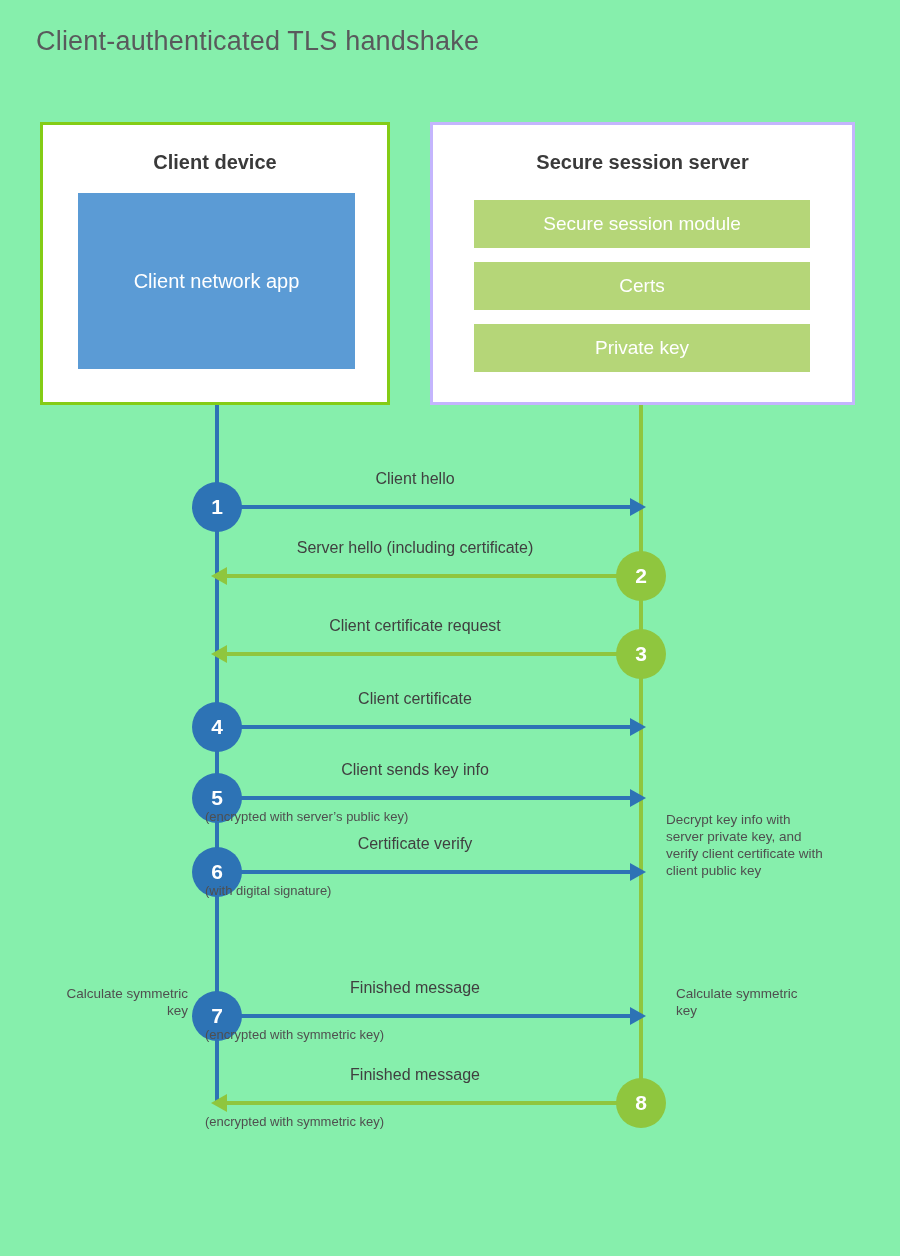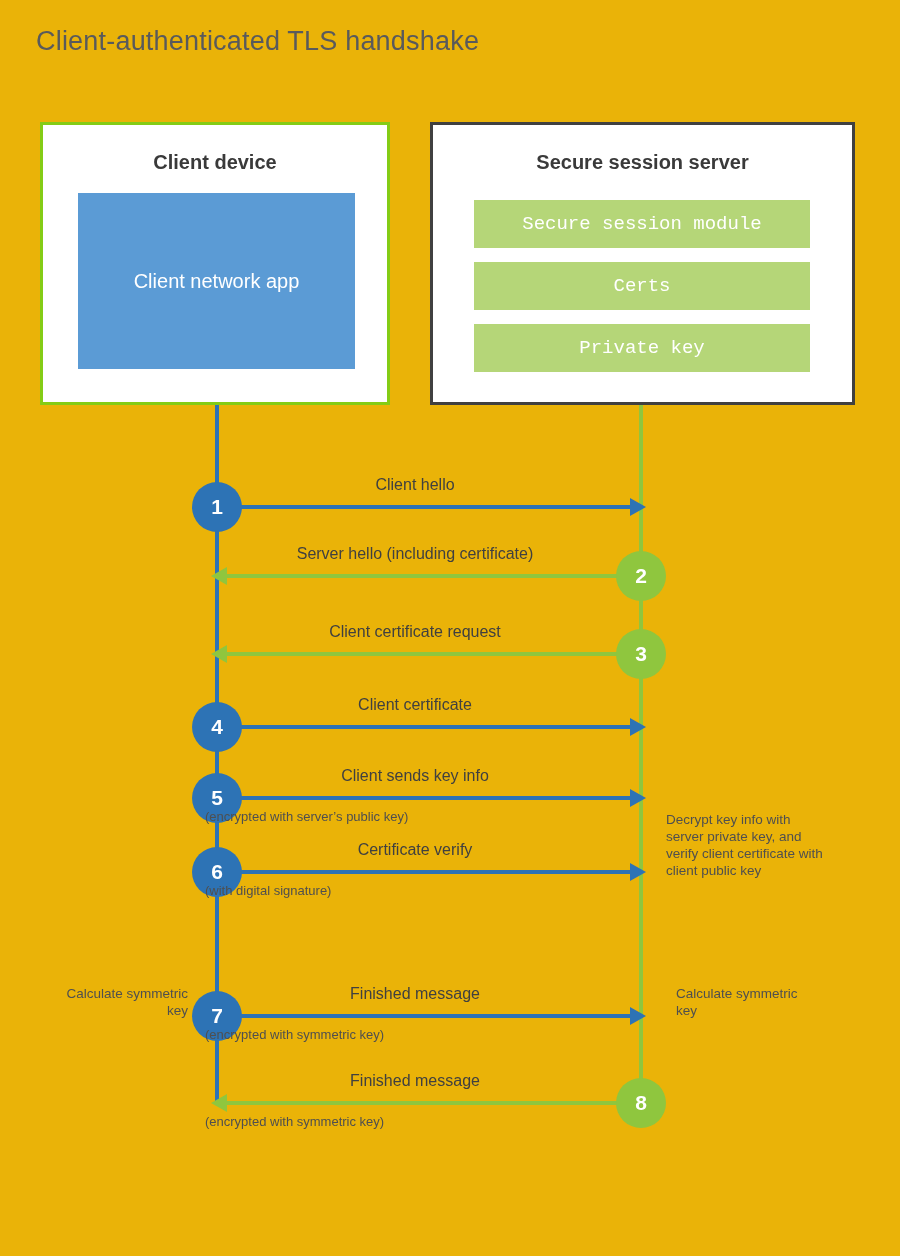--- a/index.html
+++ b/index.html
@@ -1,41 +1,41 @@
 <!DOCTYPE html>
 <html><head>
 <meta charset="utf-8">
 <style>
   html,body { margin:0; padding:0; background:#ffffff; }
   body { font-family:"Liberation Sans", sans-serif; }
-  #canvas { position:relative; width:900px; height:1256px; background:#eab308; overflow:hidden; }
+  #canvas { position:relative; width:900px; height:1256px; background:#86efac; overflow:hidden; }
 
   .page-title {
     position:absolute; left:36px; top:26px;
     font-size:27px; font-weight:300; color:#595a5c; letter-spacing:0.2px;
   }
 
   
   .actor-box { position:absolute; top:122px; height:283px; background:#fff; box-sizing:border-box; }
   .client-box { left:40px; width:350px; border:3px solid #84cc16; }
-  .server-box { left:430px; width:425px; border:3px solid #404040;padding-left:8px; }
+  .server-box { left:430px; width:425px; border:3px solid #c4b5fd;padding-left:8px; }
   .actor-title {
     position:absolute; left:0; top:26px; width:100%;
     text-align:center; font-size:20px; font-weight:bold; color:#3a3a3a;
   }
   .client-app {
     position:absolute; left:35px; top:68px; width:277px; height:176px;
     background:#5b9bd5; color:#fff; font-size:20px;
     display:flex; align-items:center; justify-content:center; text-align:center;
   }
   .client-app span { display:block; width:190px; line-height:1.5; }
   .server-module {
     position:absolute; left:41px; width:336px; height:48px;
     background:#b5d678; color:#fff; font-size:19px;
-    display:flex; align-items:center; justify-content:center; text-align:center;font-family:Liberation Mono, monospace;
+    display:flex; align-items:center; justify-content:center; text-align:center;
   }
   .server-module.m0 { top:75px; }
   .server-module.m1 { top:137px; }
   .server-module.m2 { top:199px; }
 
   
   .lifeline { position:absolute; top:405px; width:4px; height:700px; }
   .lifeline.client { left:215px; background:#2d73b5; }
   .lifeline.server { left:639px; background:#8fc63e; }
 
@@ -50,21 +50,21 @@
   .from-server .arrowhead { left:211px; border-right:16px solid #8fc63e; }
   .circle {
     position:absolute; top:-25px; width:50px; height:50px; border-radius:50%;
     color:#fff; font-weight:bold; font-size:21px;
     display:flex; align-items:center; justify-content:center;
   }
   .from-client .circle { left:192px; background:#2d73b5; }
   .from-server .circle { left:616px; background:#8fc63e; }
   .step-label {
     position:absolute; left:205px; width:420px; top:-37px;
-    text-align:center; font-size:16px; color:#404040;margin-top:6px;
+    text-align:center; font-size:16px; color:#404040;
   }
   .step-subtitle {
     position:absolute; left:205px; width:420px; top:11px;
     text-align:left; font-size:13px; color:#4f4f4f;
   }
 
   
   .note { position:absolute; font-size:13.5px; line-height:17px; color:#4f4f4f;margin-top:48px; }
   .note.decrypt { left:666px; top:763px; width:160px; text-align:left; }
   .note.calc-left { left:58px; top:937px; width:130px; text-align:right; }

